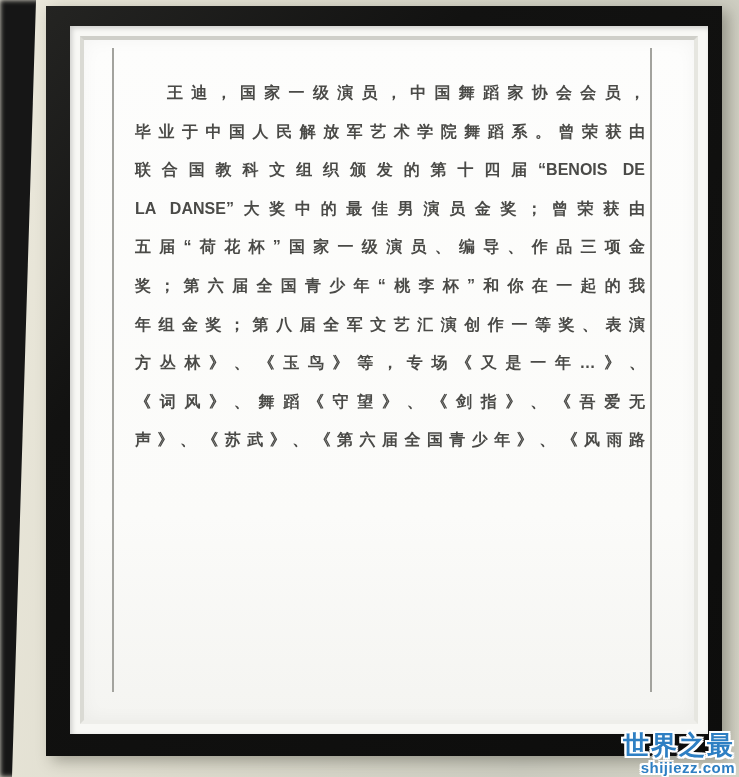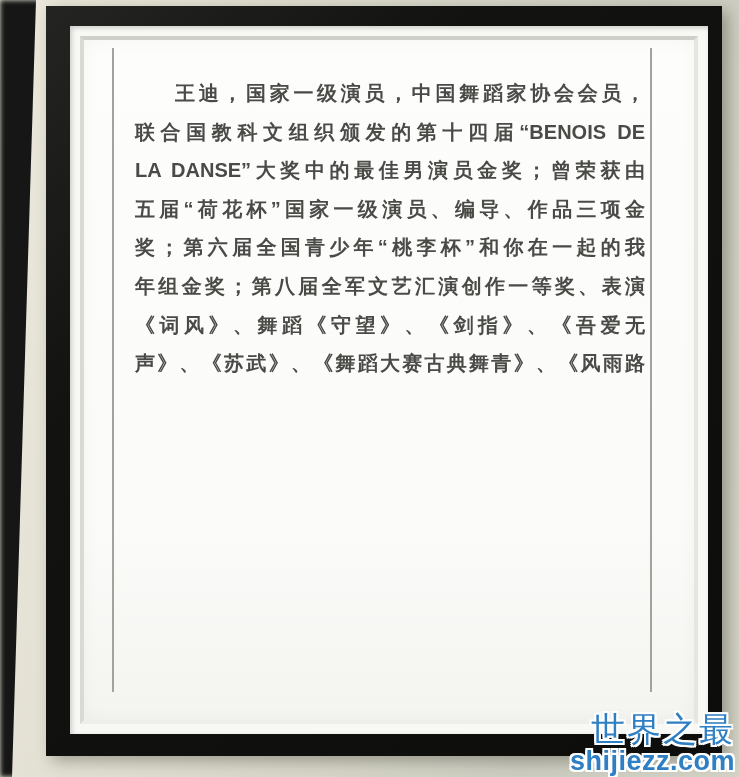--- a/index.html
+++ b/index.html
@@ -58,51 +58,51 @@
     background: #a3a39e;
   }
   .page-line.left  { left: 28px; }
   .page-line.right { left: 566px; }
   
   .doc-text {
     position: absolute;
     left: 51px; top: 34px;
     width: 510px;
     color: #4a4a47;
-    font-size: 20px;
+    font-size: 16px;
     font-weight: 600;
     font-family: "Liberation Sans", "DejaVu Sans", sans-serif;
   }
   .doc-line {
     height: 38.6px;
     line-height: 38.6px;
     white-space: nowrap;
     text-align: justify;
     text-align-last: justify;
     text-justify: inter-character;
   }
   .doc-line.indent { text-indent: 2em; }
   .doc-line.last   { text-align-last: left; }
   
   .watermark {
     position: absolute; right: 4px; bottom: 2px;
     text-align: right;
     line-height: 1.0;
   }
   .wm-title {
-    font-size: 34px;
-    font-weight: normal;
+    font-size: 26px;
+    font-weight: bold;
     letter-spacing: 2px;
     color: #2e7fc3;
     text-shadow: -2px -2px 0 #fff, 2px -2px 0 #fff, -2px 2px 0 #fff, 2px 2px 0 #fff,
                   0 -2px 0 #fff, 0 2px 0 #fff, -2px 0 0 #fff, 2px 0 0 #fff;
   }
   .wm-site {
     margin-top: 2px;
-    font-size: 27px;
+    font-size: 15px;
     font-weight: bold;
     letter-spacing: 0.5px;
     color: #2e7fc3;
     text-shadow: -2px -2px 0 #fff, 2px -2px 0 #fff, -2px 2px 0 #fff, 2px 2px 0 #fff,
                   0 -2px 0 #fff, 0 2px 0 #fff, -2px 0 0 #fff, 2px 0 0 #fff;
   }
 </style>
 </head>
 <body>
 
@@ -113,27 +113,29 @@
   <div class="frame">
     <div class="mat">
       <div class="bevel">
         <div class="page">
 
           <div class="page-line left"></div>
           <div class="page-line right"></div>
 
           <div class="doc-text">
             <div class="doc-line indent">王迪，国家一级演员，中国舞蹈家协会会员，</div>
+            <div class="doc-line">毕业于中国人民解放军艺术学院舞蹈系。曾荣获由</div>
             <div class="doc-line">联合国教科文组织颁发的第十四届“BENOIS DE</div>
             <div class="doc-line">LA DANSE”大奖中的最佳男演员金奖；曾荣获由</div>
             <div class="doc-line">五届“荷花杯”国家一级演员、编导、作品三项金</div>
             <div class="doc-line">奖；第六届全国青少年“桃李杯”和你在一起的我</div>
             <div class="doc-line">年组金奖；第八届全军文艺汇演创作一等奖、表演</div>
+            <div class="doc-line">方丛林》、《玉鸟》等，专场《又是一年…》、</div>
             <div class="doc-line">《词风》、舞蹈《守望》、《剑指》、《吾爱无</div>
-            <div class="doc-line">声》、《苏武》、《舞蹈大赛古典舞青》、《风雨路</div>
+            <div class="doc-line">声》、《苏武》、《第六届全国青少年》、《风雨路</div>
           </div>
 
         </div>
       </div>
     </div>
   </div>
 
   <div class="watermark">
     <div class="wm-title">世界之最</div>
     <div class="wm-site">shijiezz.com</div>

